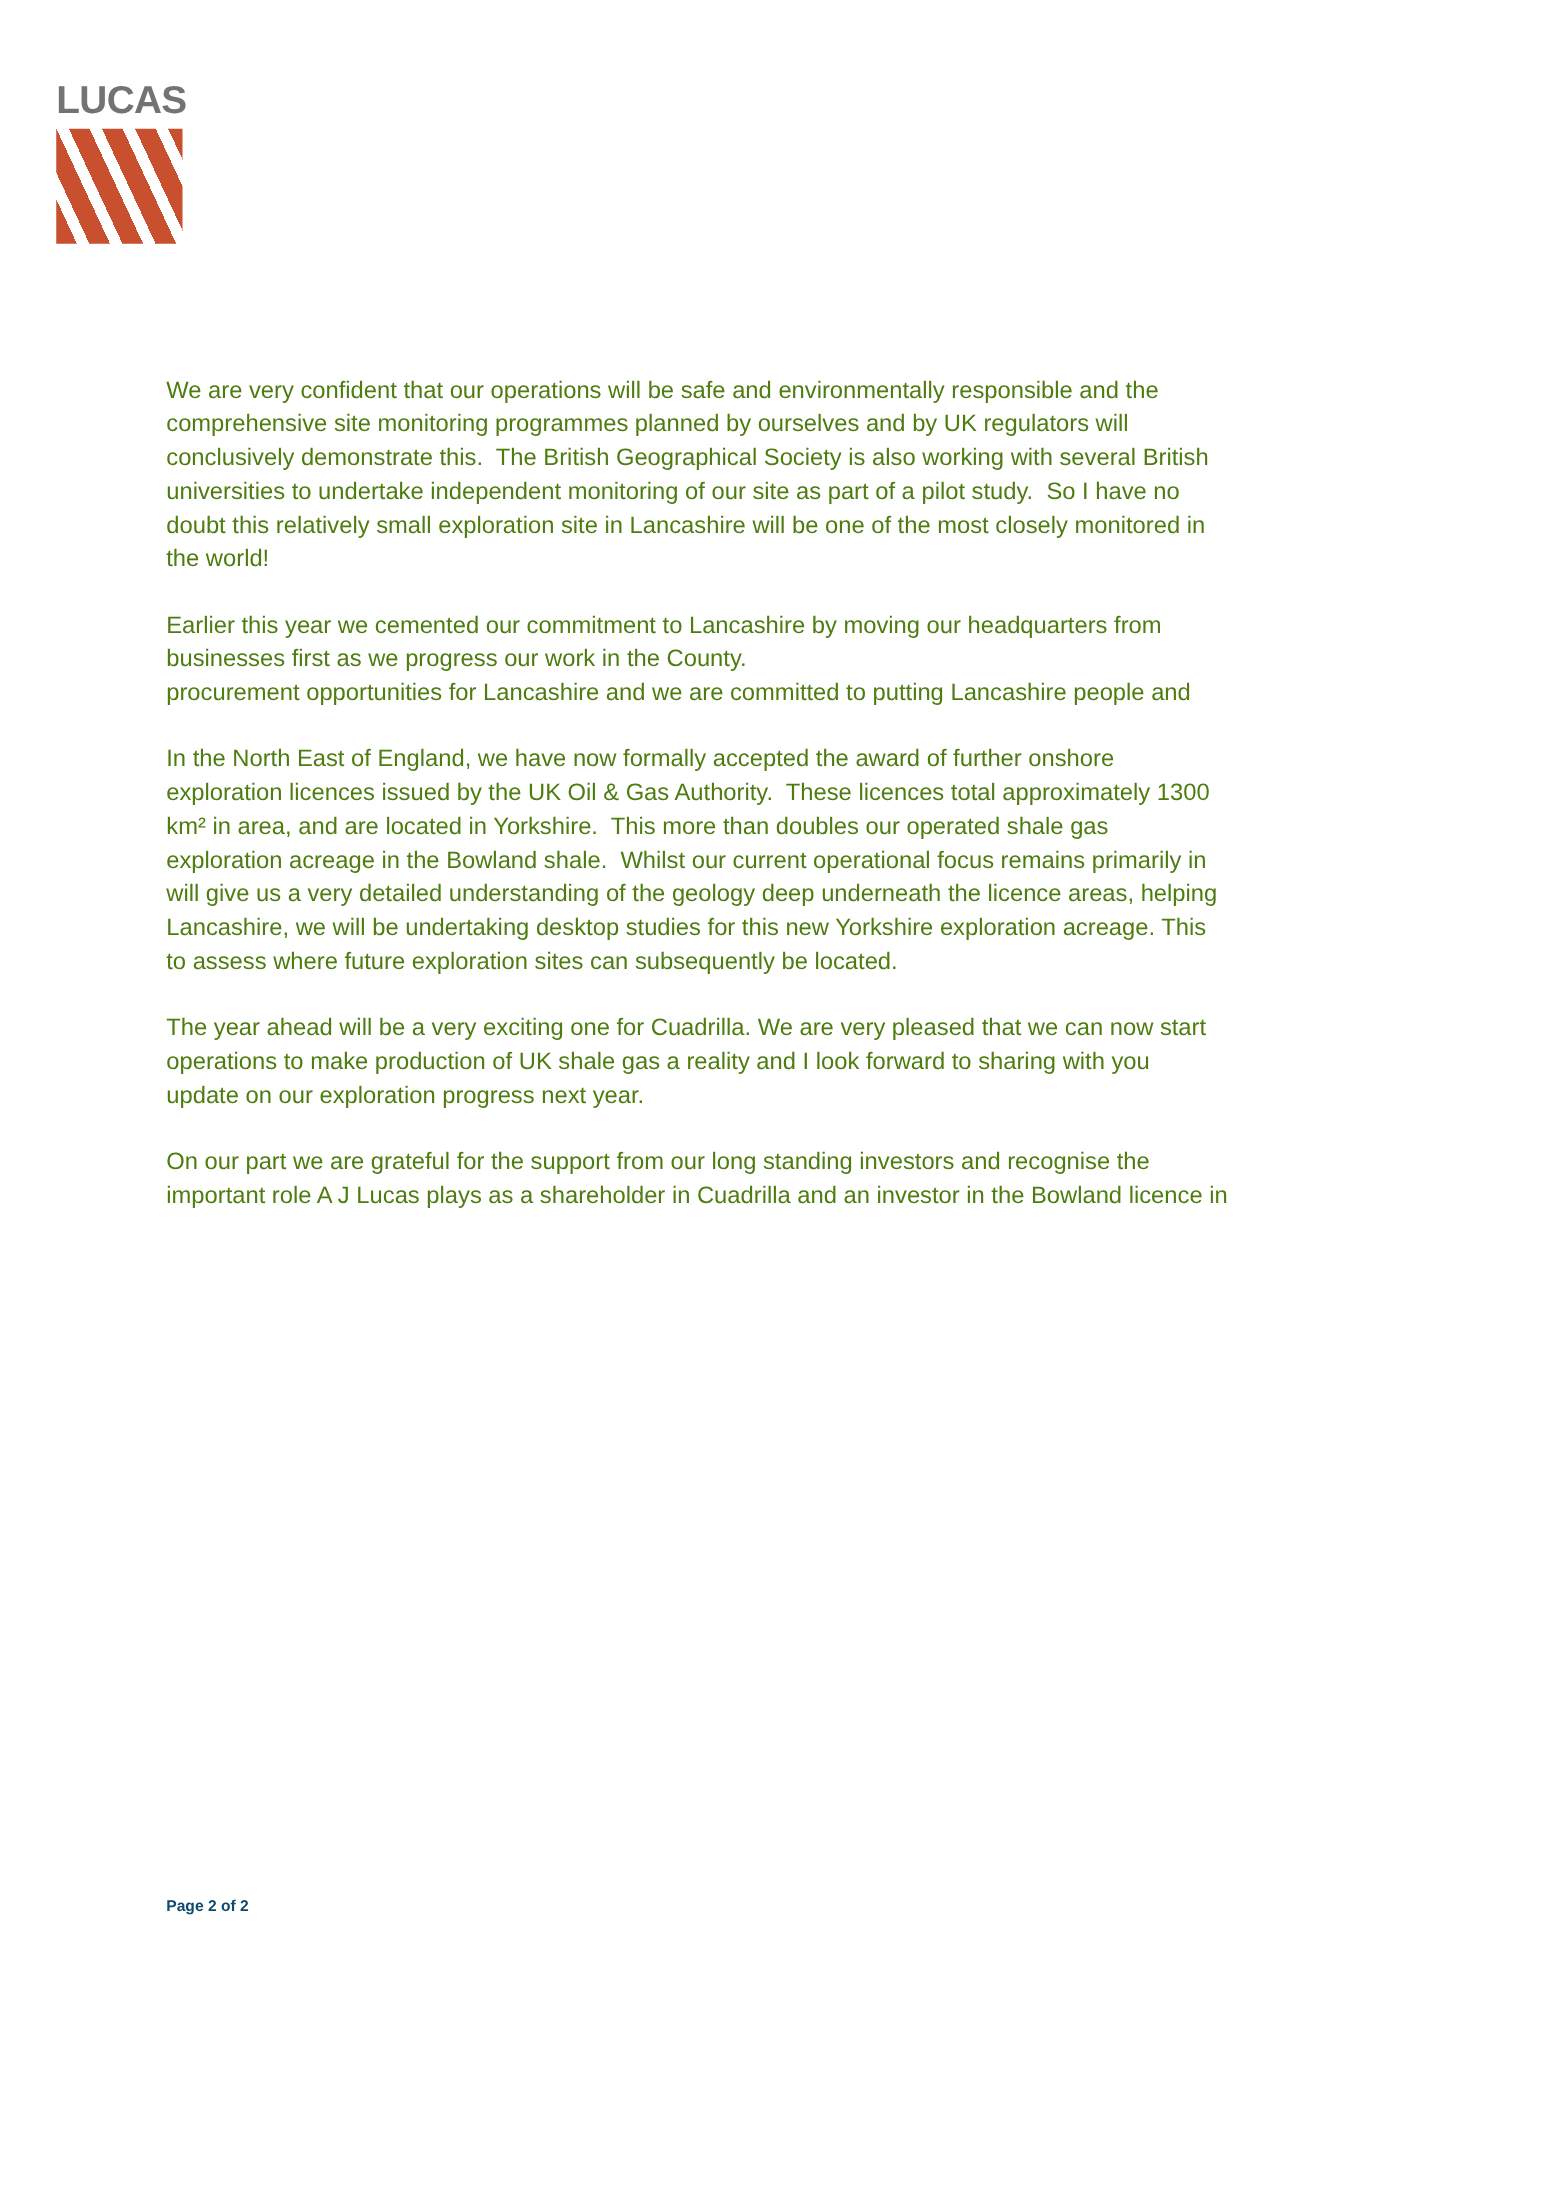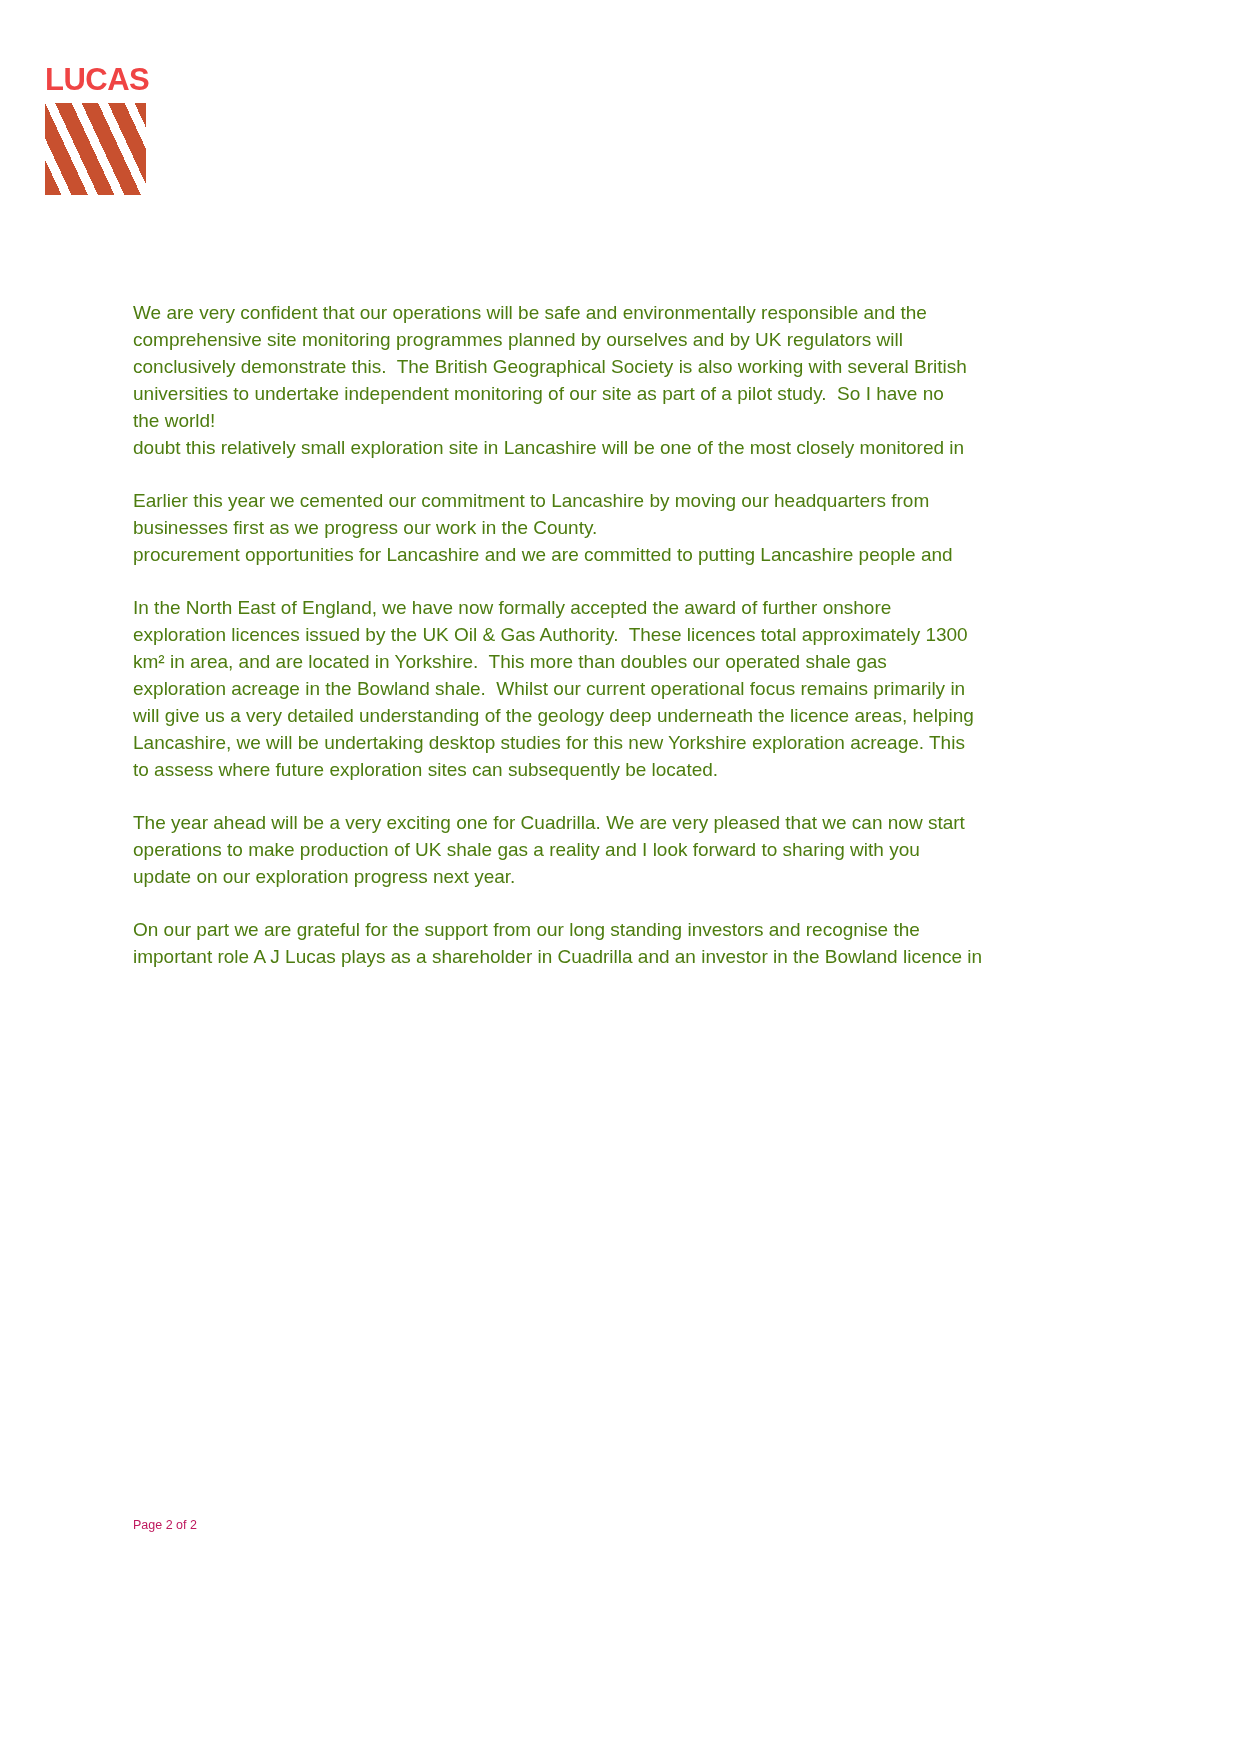--- a/index.html
+++ b/index.html
@@ -22,21 +22,21 @@
     position: absolute;
     left: 45px;
     top: 62px;
     width: 102px;
   }
   .logo-text {
     font-family: "Liberation Sans", sans-serif;
     font-size: 31px;
     font-weight: 700;
     letter-spacing: -0.5px;
-    color: #ef4444;
+    color: #737373;
     line-height: 36px;
     white-space: pre;
   }
   .logo-mark {
     margin-top: 5px;
     width: 101px;
     height: 92px;
     background: repeating-linear-gradient(
       65deg,
       #c8502f 0px, #c8502f 15px,
@@ -58,42 +58,42 @@
     line-height: 27px;
     white-space: pre;
     color: #4d7c0f;
   }
   
   .footer {
     position: absolute;
     left: 133px;
     top: 1518px;
     font-size: 12.5px;
-    font-weight: 400;
-    color: #be185d;
+    font-weight: 700;
+    color: #0c4a6e;
   }
 </style>
 </head>
 <body>
 
 <div class="page">
 
   <div class="logo">
     <div class="logo-text">LUCAS</div>
     <div class="logo-mark"></div>
   </div>
 
   <div class="letter-body">
       <div class="paragraph">
         <div class="line">We are very confident that our operations will be safe and environmentally responsible and the</div>
         <div class="line">comprehensive site monitoring programmes planned by ourselves and by UK regulators will</div>
         <div class="line">conclusively demonstrate this.  The British Geographical Society is also working with several British</div>
         <div class="line">universities to undertake independent monitoring of our site as part of a pilot study.  So I have no</div>
+        <div class="line">doubt this relatively small exploration site in Lancashire will be one of the most closely monitored in</div>
         <div class="line">the world!</div>
-        <div class="line">doubt this relatively small exploration site in Lancashire will be one of the most closely monitored in</div>
       </div>
       <div class="paragraph">
         <div class="line">Earlier this year we cemented our commitment to Lancashire by moving our headquarters from</div>
         <div class="line">businesses first as we progress our work in the County.</div>
         <div class="line">procurement opportunities for Lancashire and we are committed to putting Lancashire people and</div>
       </div>
       <div class="paragraph">
         <div class="line">In the North East of England, we have now formally accepted the award of further onshore</div>
         <div class="line">exploration licences issued by the UK Oil &amp; Gas Authority.  These licences total approximately 1300</div>
         <div class="line">km² in area, and are located in Yorkshire.  This more than doubles our operated shale gas</div>

